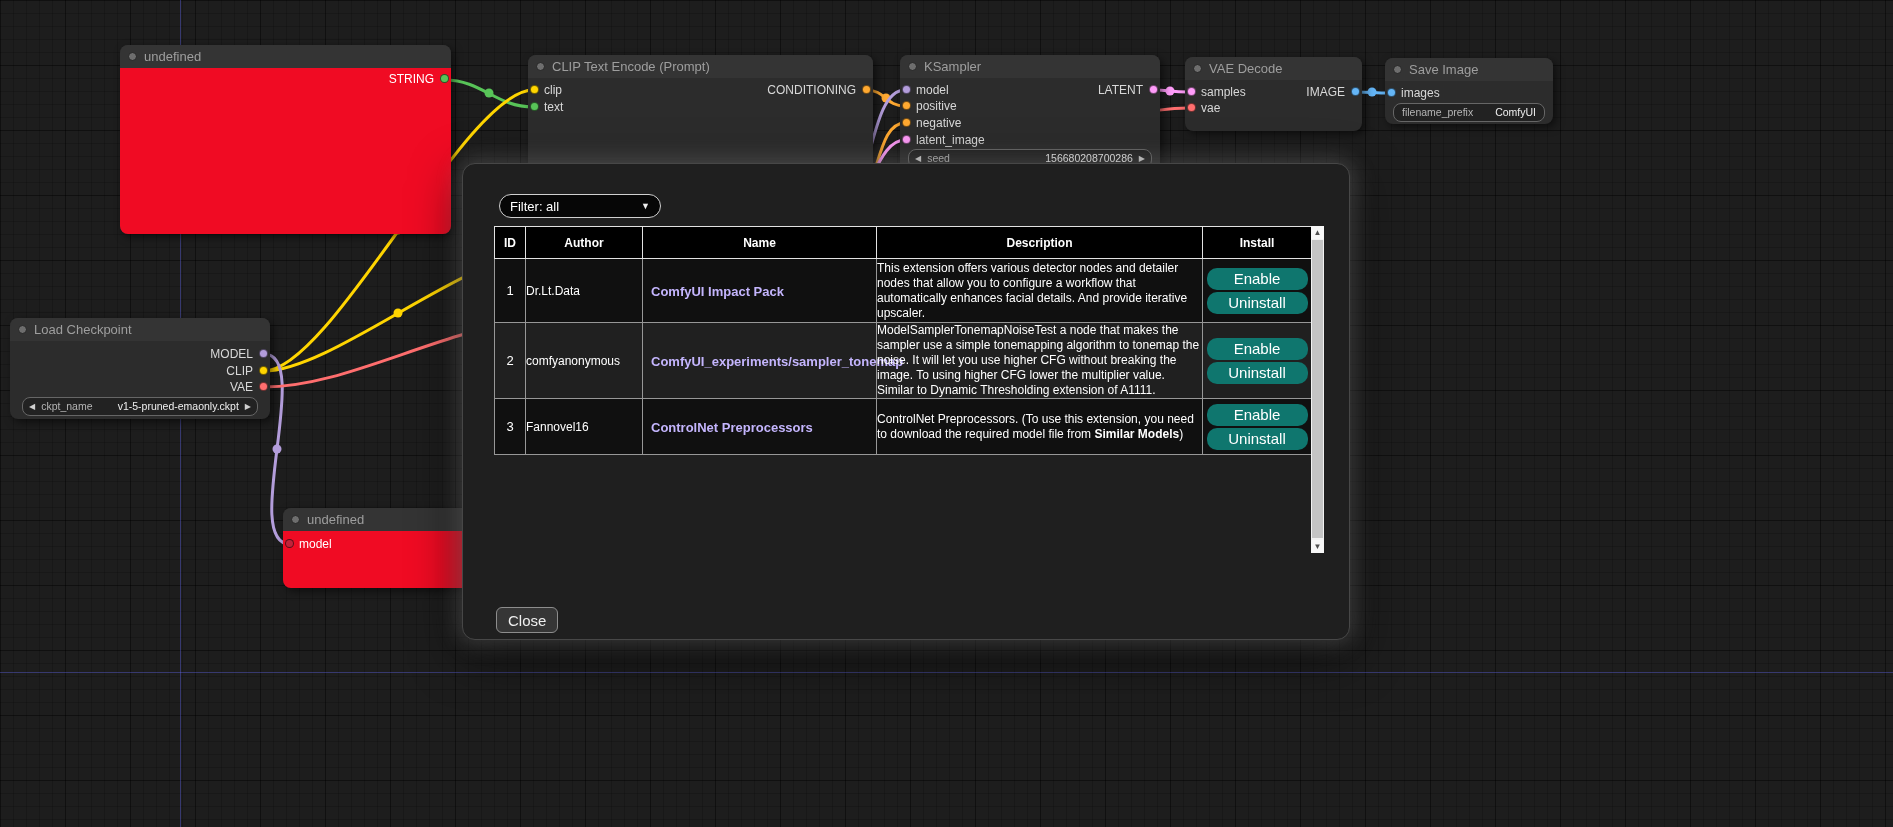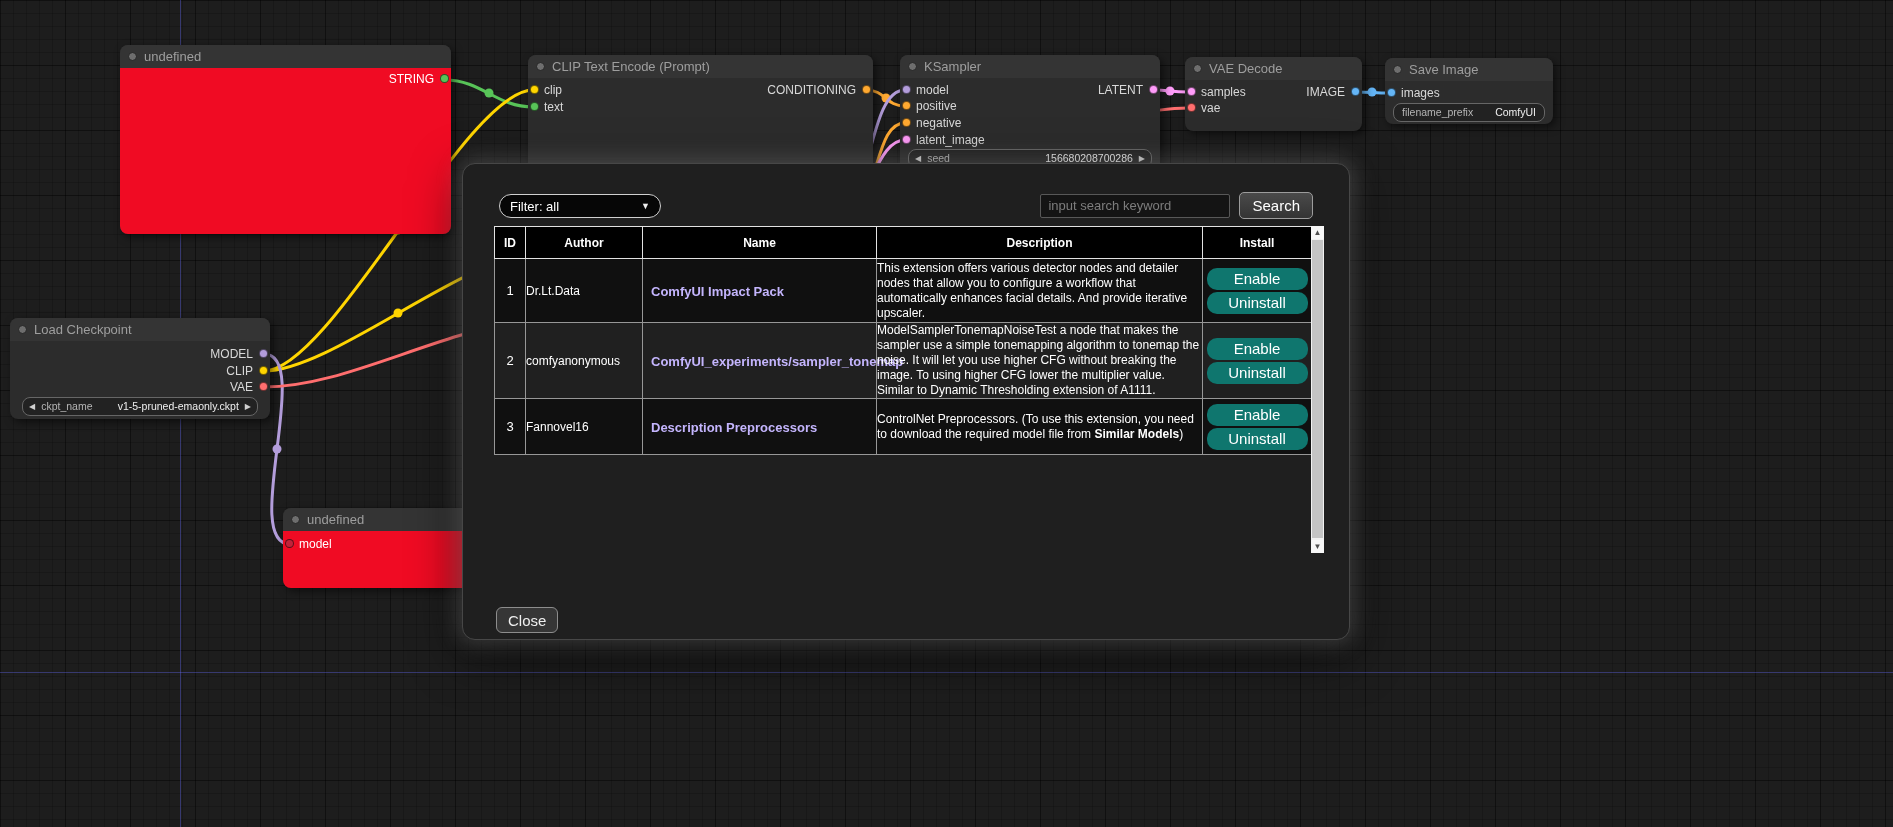--- a/index.html
+++ b/index.html
@@ -275,24 +275,20 @@
     </div>
   </div>
 
   <div class="modal">
 
     <div class="filter-pill">
       <span>Filter: all</span>
       <span class="caret">▼</span>
     </div>
 
-    <div class="search-area">
-      <input class="search-input" type="text" placeholder="input search keyword" style="">
-      <button class="search-btn">Search</button>
-    </div>
 
     <div class="table-wrap">
       <table class="ext">
         <colgroup>
           <col style="width:31px">
             <col style="width:117px">
             <col style="width:234px">
           <col style="width:326px">
             <col style="width:109px">
         </colgroup>
@@ -322,21 +318,21 @@
             <td><span class="ext-link">ComfyUI_experiments/sampler_tonemap</span></td>
             <td class="c-desc"><span>ModelSamplerTonemapNoiseTest a node that makes the sampler use a simple tonemapping algorithm to tonemap the noise. It will let you use higher CFG without breaking the image. To using higher CFG lower the multiplier value. Similar to Dynamic Thresholding extension of A1111.</span><b></b><span></span></td>
             <td class="c-install">
               <button class="btn-enable">Enable</button>
               <button class="btn-uninstall">Uninstall</button>
             </td>
           </tr>
           <tr class="r-odd" style="height:56px;">
             <td class="c-id">3</td>
             <td class="c-author">Fannovel16</td>
-            <td><span class="ext-link">Description Preprocessors</span></td>
+            <td><span class="ext-link">ControlNet Preprocessors</span></td>
             <td class="c-desc"><span>ControlNet Preprocessors. (To use this extension, you need to download the required model file from </span><b>Similar Models</b><span>)</span></td>
             <td class="c-install">
               <button class="btn-enable">Enable</button>
               <button class="btn-uninstall">Uninstall</button>
             </td>
           </tr>
         </tbody>
       </table>
 
       <div class="scrollbar">

